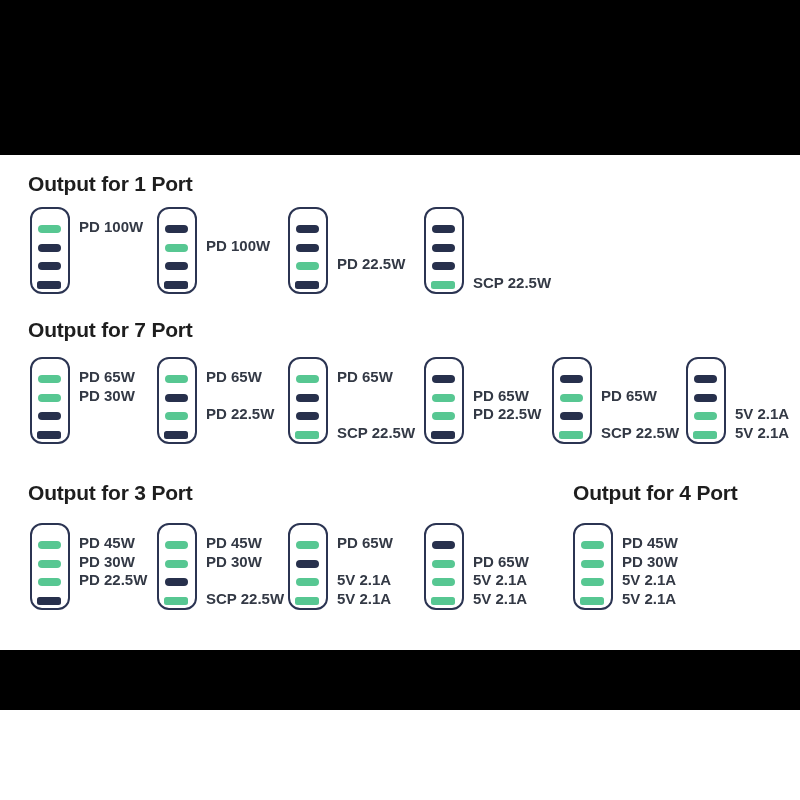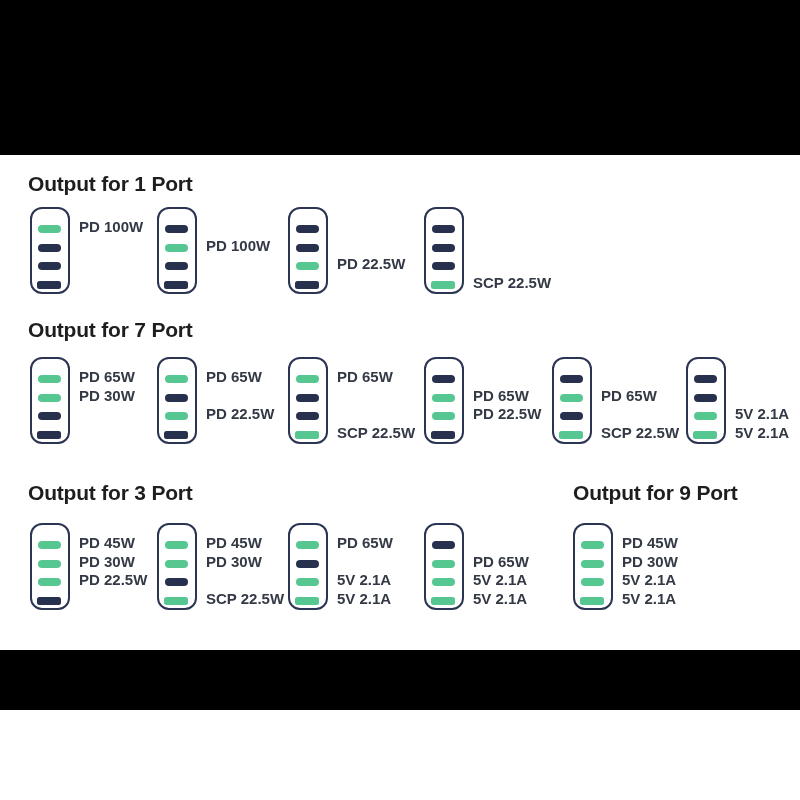--- a/index.html
+++ b/index.html
@@ -172,21 +172,21 @@
       <div class="port-label" style="top: 29.5px;">PD 65W</div>
       <div class="port-label" style="top: 48px;">5V 2.1A</div>
       <div class="port-label" style="top: 66.5px;">5V 2.1A</div>
       <div class="charger-box">
         <span class="port idle" style="top: 16px;"></span>
         <span class="port active" style="top: 34.5px;"></span>
         <span class="port active" style="top: 53px;"></span>
         <span class="port active flat" style="top: 71.5px;"></span>
       </div>
     </div>
-    <div class="section-title" style="left: 573px; top: 481px;">Output for 9 Port</div>
+    <div class="section-title" style="left: 573px; top: 481px;">Output for 4 Port</div>
     <div class="charger" style="left: 573px; top: 523px;">
       <div class="port-label" style="top: 11px;">PD 45W</div>
       <div class="port-label" style="top: 29.5px;">PD 30W</div>
       <div class="port-label" style="top: 48px;">5V 2.1A</div>
       <div class="port-label" style="top: 66.5px;">5V 2.1A</div>
       <div class="charger-box">
         <span class="port active" style="top: 16px;"></span>
         <span class="port active" style="top: 34.5px;"></span>
         <span class="port active" style="top: 53px;"></span>
         <span class="port active flat" style="top: 71.5px;"></span>

